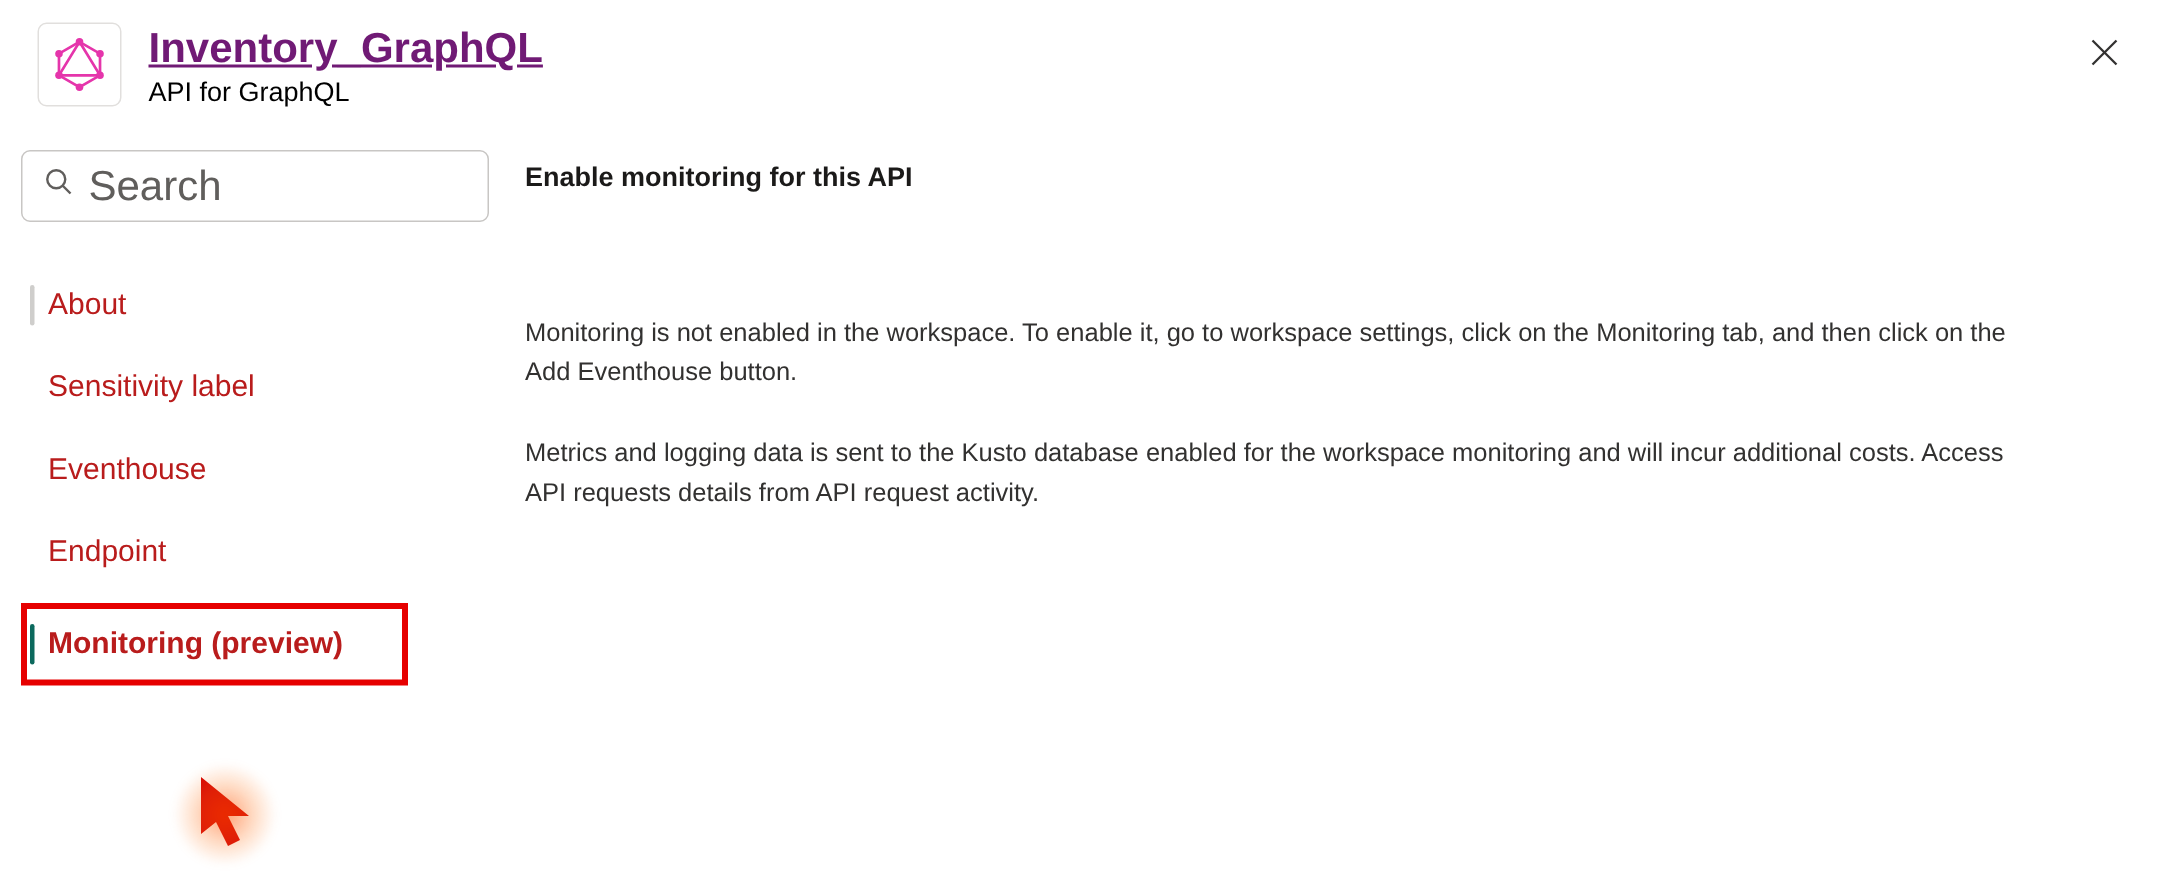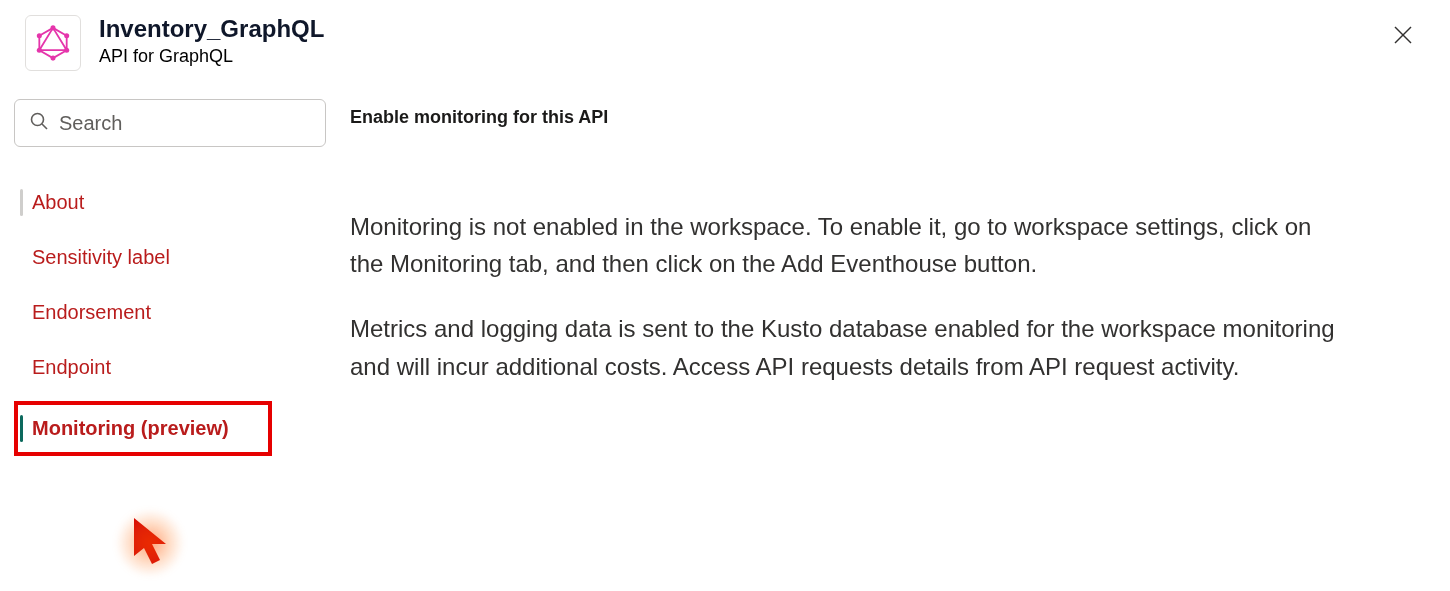--- a/index.html
+++ b/index.html
@@ -32,24 +32,25 @@
       align-items: center;
       justify-content: center;
       flex-shrink: 0;
       background: #fff;
     }
     .header-titles {
       margin-left: 18px;
       flex: 1;
     }
     .header-title {
-      font-size: 24px;
+      font-size: 28px;
       font-weight: 600;
-      color: #0f172a;
+      color: #701a75;
       line-height: 1.2;
+      text-decoration: underline;
     }
     .header-subtitle {
       font-size: 18px;
       color: #000000;
       margin-top: 2px;
     }
     .close-btn {
       width: 32px;
       height: 32px;
       display: flex;
@@ -78,21 +79,21 @@
       border: 1px solid #c8c6c4;
       border-radius: 6px;
       display: flex;
       align-items: center;
       padding: 0 14px;
       background: #fff;
     }
     .search-box input {
       border: none;
       outline: none;
-      font-size: 20px;
+      font-size: 28px;
       color: #605e5c;
       width: 100%;
       background: transparent;
     }
     .search-box input::placeholder {
       color: #605e5c;
     }
     .search-icon {
       margin-right: 10px;
       flex-shrink: 0;
@@ -137,21 +138,21 @@
       padding: 8px 40px 0 16px;
       max-width: 1050px;
     }
     .main-heading {
       font-size: 18px;
       font-weight: 600;
       color: #1b1a19;
       margin-bottom: 80px;
     }
     .main-text {
-      font-size: 24px;
+      font-size: 17px;
       color: #323130;
       line-height: 1.55;
       margin-bottom: 28px;
     }
 
     
     .pointer-annotation {
       position: absolute;
       left: 128px;
       top: 516px;
@@ -212,21 +213,21 @@
       <input type="text" placeholder="Search" style="">
     </div>
 
     <div class="nav-item indicator">
       <span>About</span>
     </div>
     <div class="nav-item">
       <span>Sensitivity label</span>
     </div>
     <div class="nav-item">
-      <span>Endorsement</span>
+      <span>Eventhouse</span>
     </div>
     <div class="nav-item">
       <span>Endpoint</span>
     </div>
     <div class="nav-item indicator active highlighted">
       <span>Monitoring (preview)</span>
     </div>
   </div>
 
   <div class="main">

